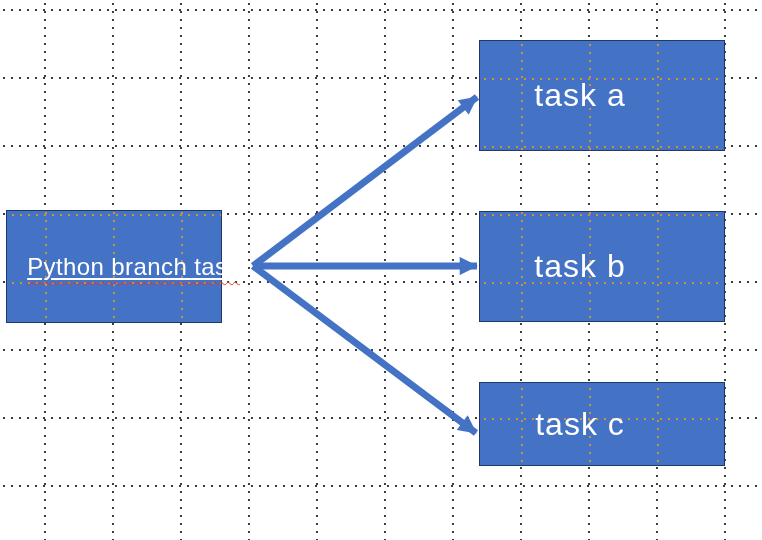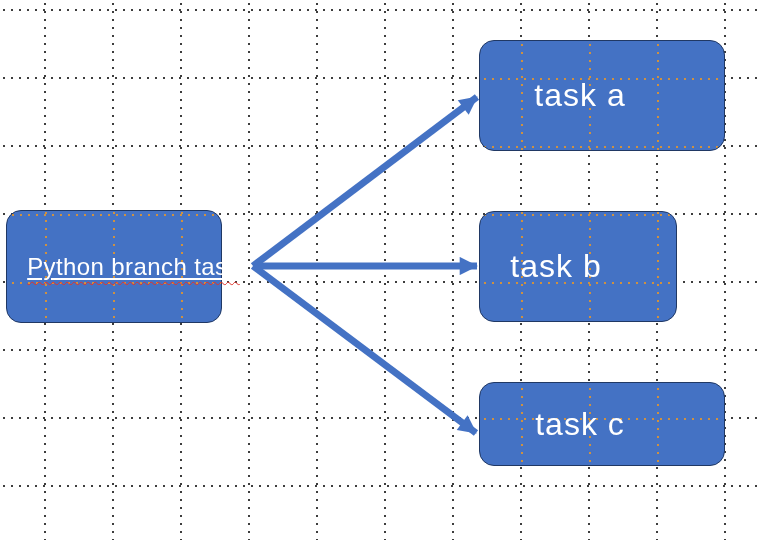--- a/index.html
+++ b/index.html
@@ -35,33 +35,33 @@
     background-color: #4472c4;
     border: 1.6px solid #203864;
     display: flex;
     align-items: center;
     justify-content: center;
     color: #ffffff;
     
     background-repeat: repeat, repeat;
     background-size: 8px 68px, 68px 8px;
   }
-  .node, .node * { cursor: default; border-radius: 15px; }
+  .node, .node * { cursor: default; }
 
   .node-grid {
     background-image:
       radial-gradient(circle, #cf9140 1px, rgba(0,0,0,0) 1.4px),
       radial-gradient(circle, #cf9140 1px, rgba(0,0,0,0) 1.4px);
   }
 
   .node-source { left: 6px;   top: 210px; width: 216px; height: 113px;
                  background-position: 2px 38px, 5px 6px; padding-left: 39px; }
   .node-a      { left: 479px; top: 40px;  width: 246px; height: 111px;
                  background-position: 1px 4px, 8px 0px; }
-  .node-b      { left: 479px; top: 211px; width: 198px; height: 111px;
+  .node-b      { left: 479px; top: 211px; width: 246px; height: 111px;
                  background-position: 1px 37px, 8px 5px; }
   .node-c      { left: 479px; top: 382px; width: 246px; height: 84px;
                  background-position: 1px 2px, 8px 2px; }
 
   
   .label-task {
     font-size: 32px;
     letter-spacing: 1px;
     transform: translateX(-22px);   
     white-space: nowrap;

